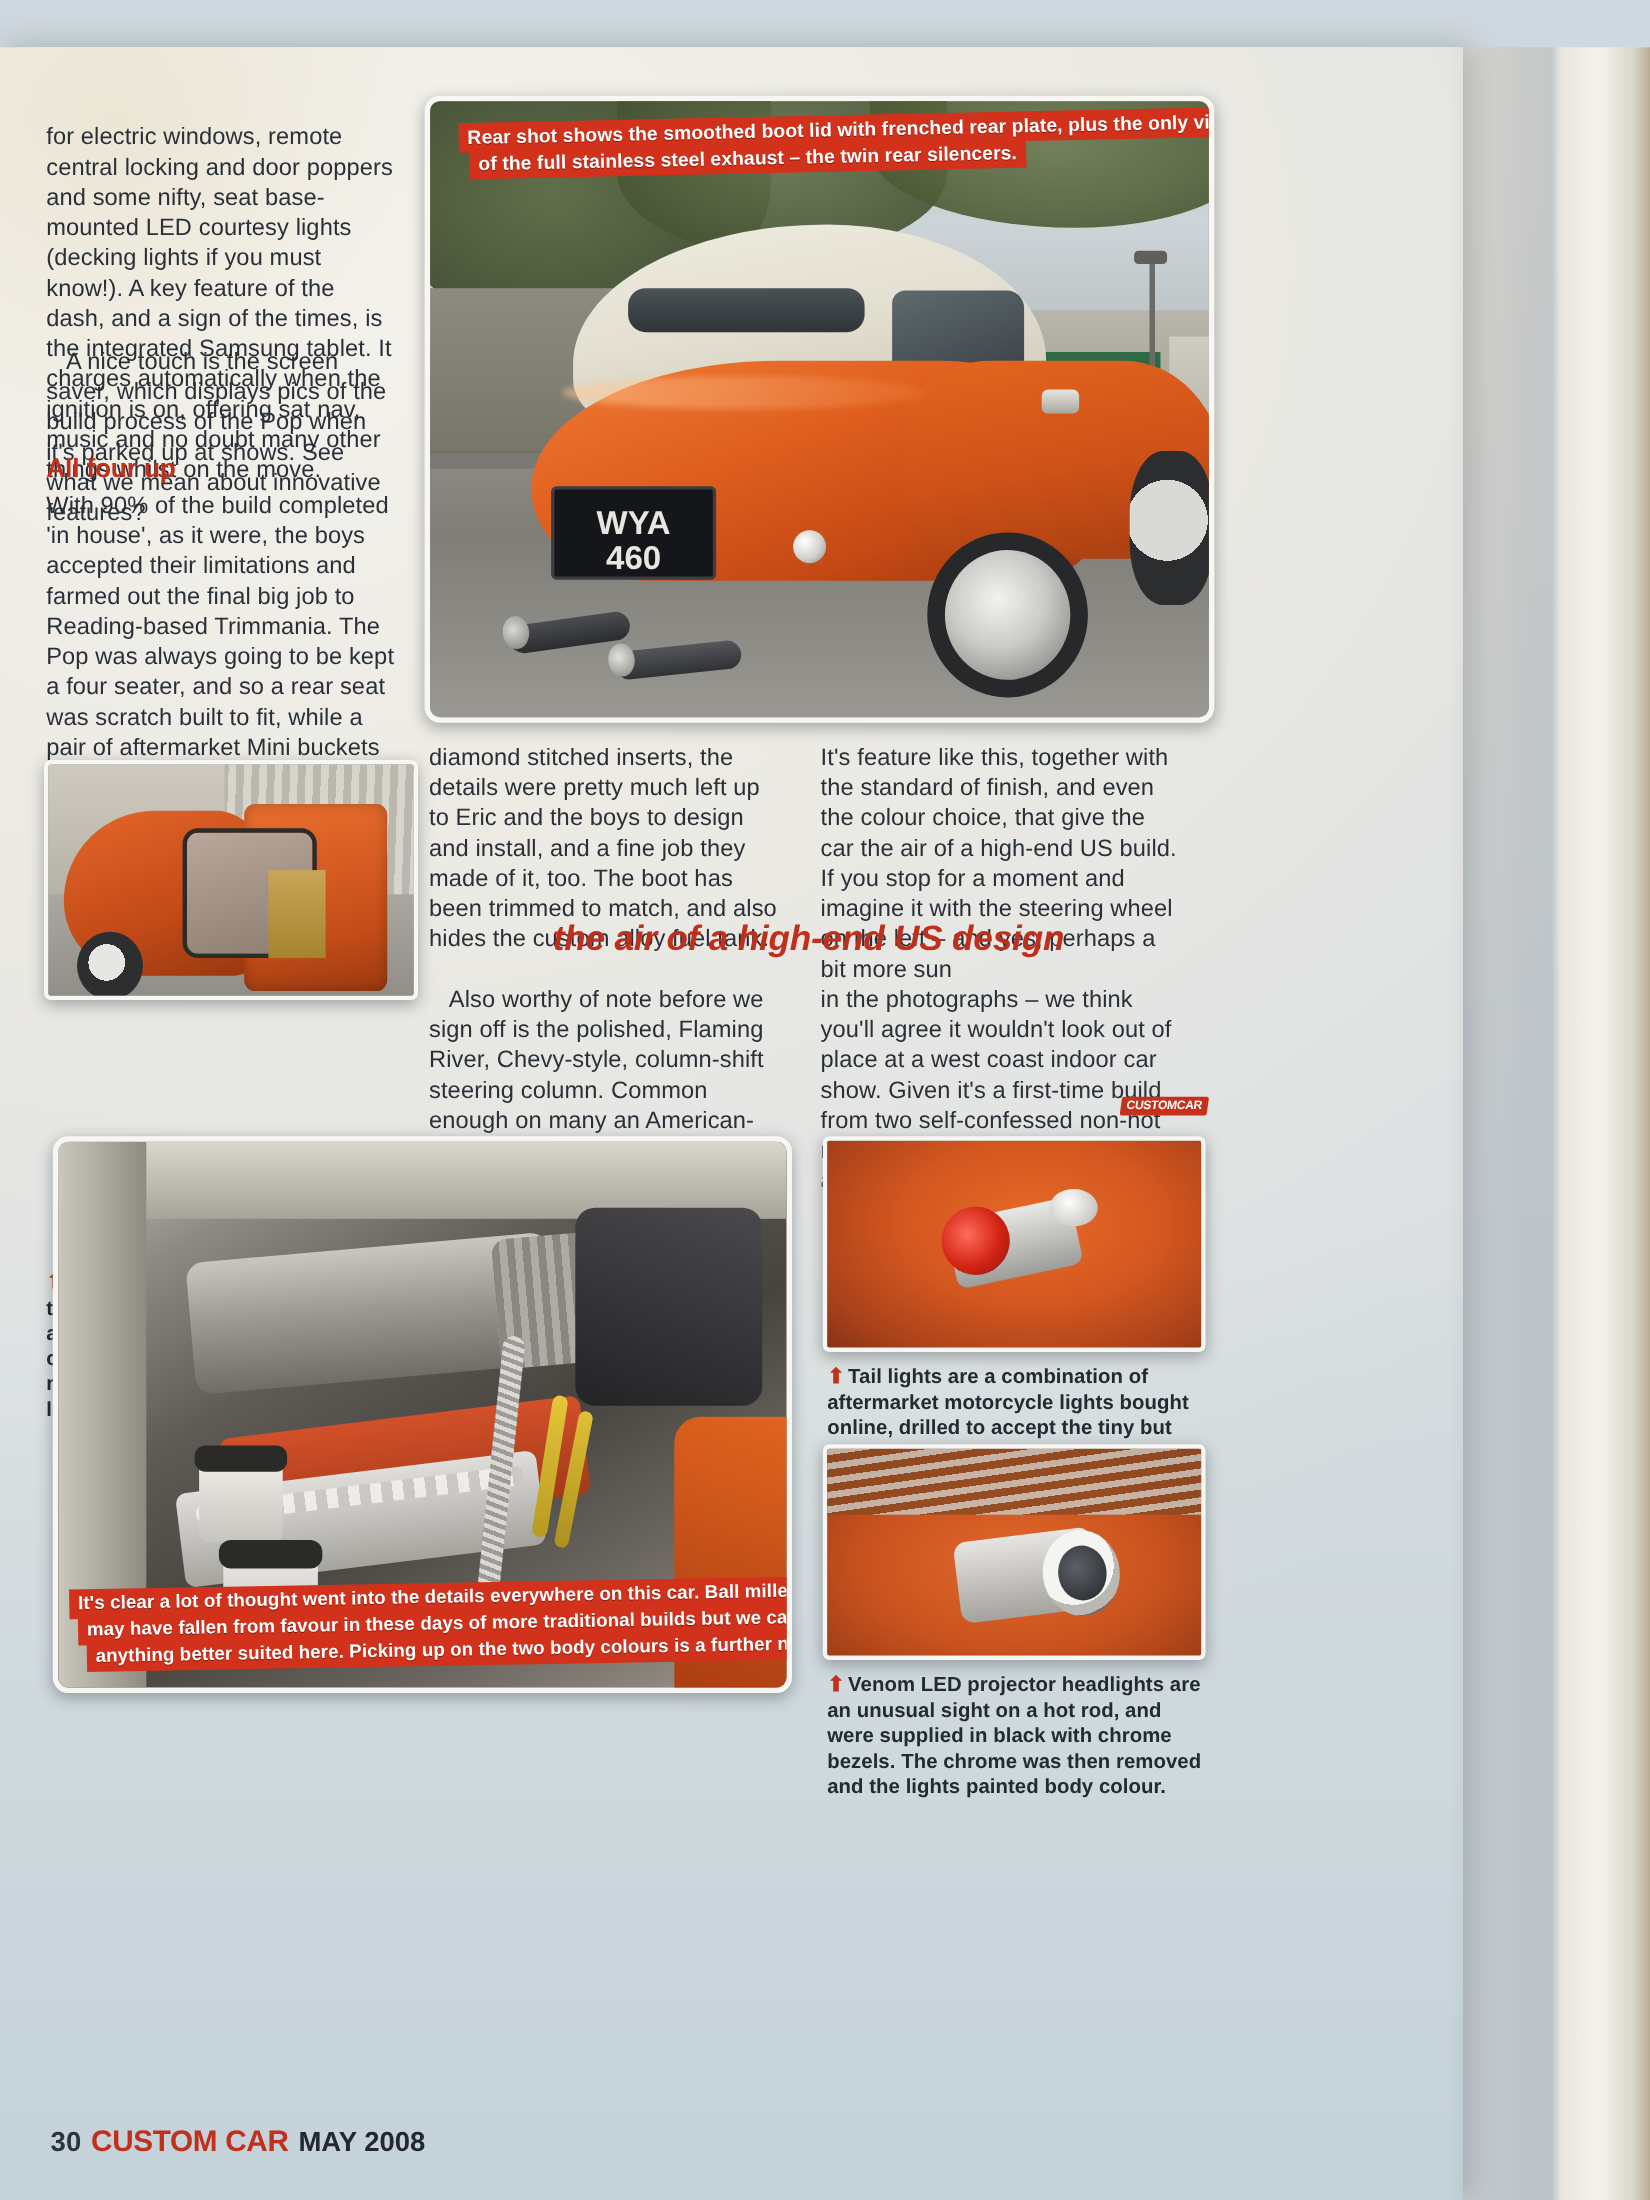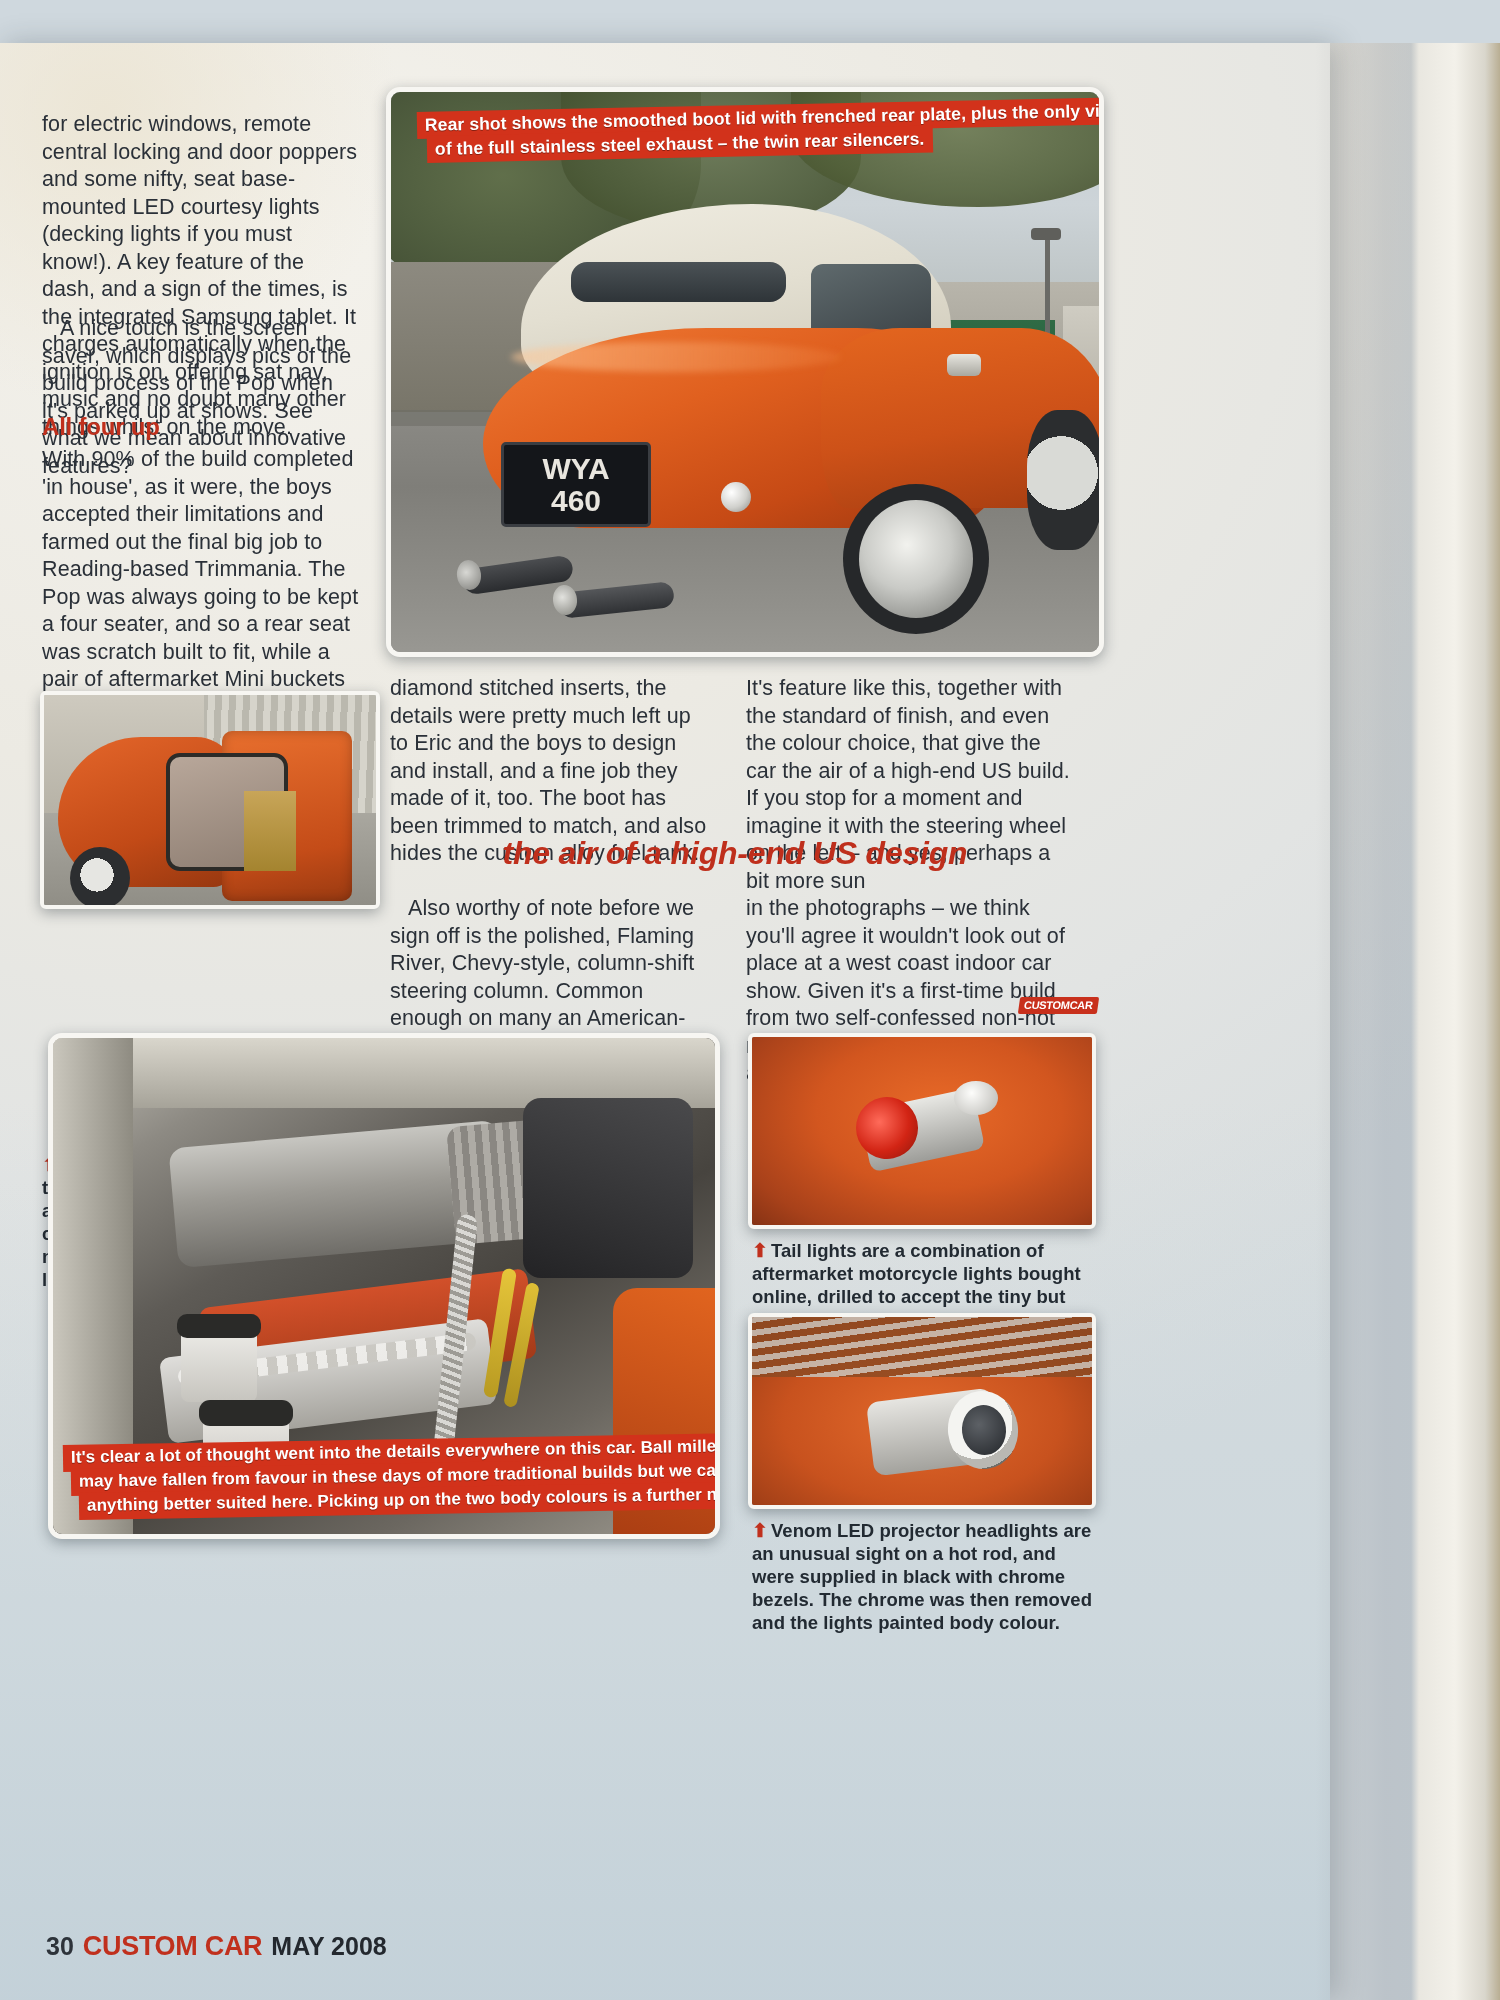--- a/index.html
+++ b/index.html
@@ -229,21 +229,21 @@
       <div class="sh" style="left:92px;top:236px;width:520px;height:200px;border-radius:46% 30% 14% 22%/62% 55% 35% 45%;
            background:linear-gradient(160deg,#f07a35 0%, #e0601f 38%, #c64a15 72%, #9c3810 100%);"></div>
       <div class="sh" style="left:430px;top:236px;width:290px;height:180px;border-radius:30% 34% 30% 10%/40% 60% 50% 40%;
            background:linear-gradient(170deg,#e4661f 0%, #cd5118 55%, #a53d11 100%);"></div>
 
       <div class="sh" style="left:120px;top:250px;width:330px;height:30px;border-radius:50%;
            background:linear-gradient(90deg,rgba(255,200,150,.55),rgba(255,160,90,.15));filter:blur(3px);"></div>
 
       <div class="sh" style="left:110px;top:350px;width:150px;height:85px;border-radius:5px;
            background:#14161a;border:3px solid #3a3d42;
-           display:flex;flex-direction:column;align-items:center;justify-content:center;
+           display:flex;flex-direction:column;align-items:center;justify-content:flex-end;
            font-family:'Liberation Sans',sans-serif;font-weight:bold;color:#e9e6df;">
         <span style="font-size:30px;line-height:32px;">WYA</span>
         <span style="font-size:30px;line-height:32px;">460</span>
       </div>
 
       <div class="sh" style="left:330px;top:390px;width:30px;height:30px;border-radius:50%;
            background:radial-gradient(circle at 35% 35%,#fff,#d0d0cc 55%,#8a8a86 100%);"></div>
 
       <div class="sh" style="left:72px;top:470px;width:110px;height:26px;border-radius:13px;
            background:linear-gradient(180deg,#4b4d50,#2a2c2f);transform:rotate(-8deg);"></div>

